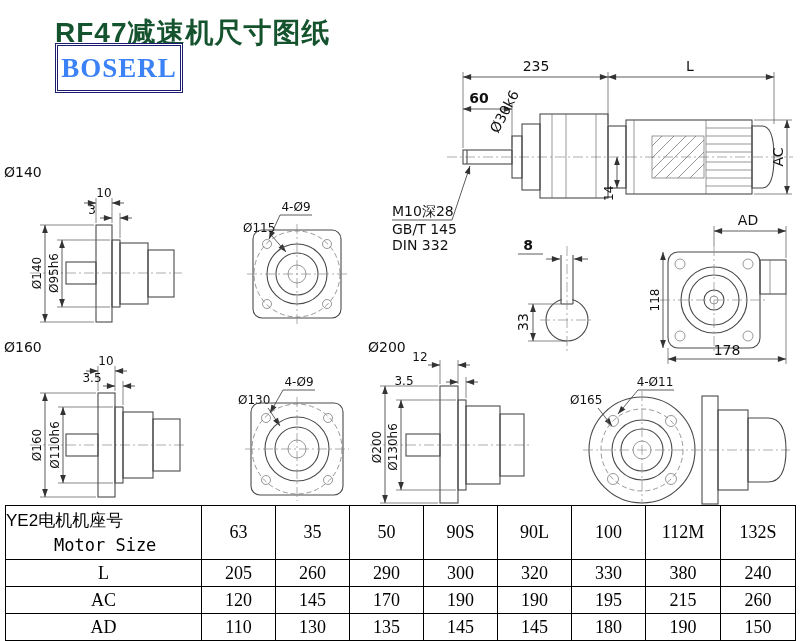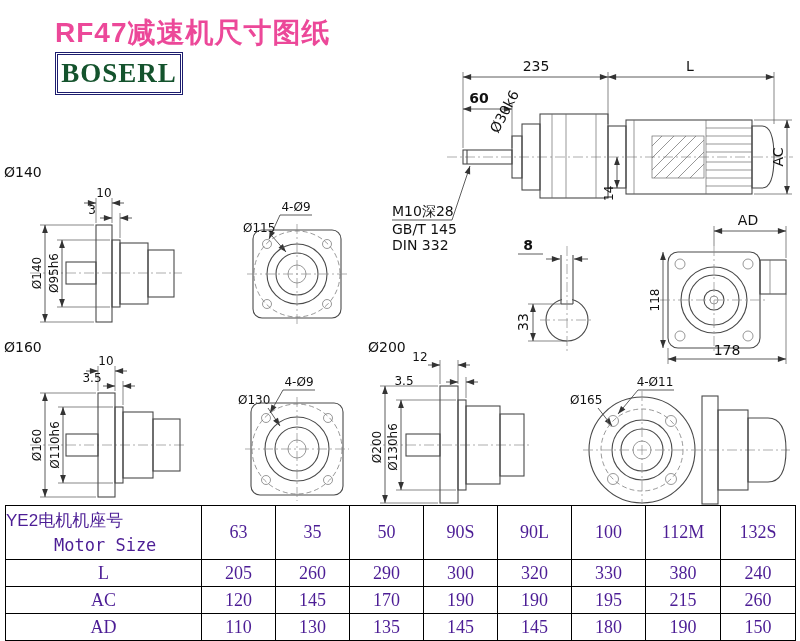--- a/index.html
+++ b/index.html
@@ -1,37 +1,37 @@
 <!DOCTYPE html>
 <html><head>
 <meta charset="utf-8">
 <style>
   * { margin:0; padding:0; box-sizing:border-box; }
   html,body { background:#fff; }
   body { font-family:"Liberation Sans", sans-serif; }
   .sheet { position:relative; width:800px; height:641px; background:#fff; overflow:hidden; }
   .title { position:absolute; left:55px; top:14px; font-size:28px; font-weight:bold;
-           color:#ec4899; letter-spacing:1px; white-space:nowrap; }
-  .logo { position:absolute; left:55px; top:52px; width:128px; height:43px;
+           color:#14532d; letter-spacing:1px; white-space:nowrap; }
+  .logo { position:absolute; left:55px; top:43px; width:128px; height:50px;
           border:3px double #1c1c6e; display:flex; align-items:center; justify-content:center;
           font-family:"Liberation Serif", serif; font-size:27px; font-weight:bold;
-          color:#14532d; letter-spacing:1px; background:#fff; }
+          color:#3b82f6; letter-spacing:1px; background:#fff; }
   svg.drawing { position:absolute; left:0; top:0; }
   svg text { font-family:"DejaVu Sans", sans-serif; font-size:12px; fill:#111; }
   svg text.big { font-size:14px; }
   svg text.bold { font-weight:bold; }
   .ln   { fill:none; stroke:#4a4a4a; stroke-width:1.1; }
   .thin { fill:none; stroke:#6b6b6b; stroke-width:0.7; }
   .cl   { fill:none; stroke:#8a8a8a; stroke-width:0.7; stroke-dasharray:10 3 2 3; }
   .dash { stroke-dasharray:5 3; }
   .dim  { fill:none; stroke:#333; stroke-width:0.8; }
   .ext  { fill:none; stroke:#555; stroke-width:0.7; }
   table.size-table { position:absolute; left:5px; top:505px; width:790px;
           border-collapse:collapse; table-layout:fixed; text-align:center;
-          font-family:"Liberation Serif", serif; font-size:18px; color:#4c1d95; background:#fff;padding-left:24px; }
+          font-family:"Liberation Serif", serif; font-size:18px; color:#000000; background:#fff;padding-left:24px; }
   table.size-table td { border:1px solid #000; height:27px; padding:0; overflow:hidden; }
   table.size-table tr.head td { height:54px; }
   td.namecell { text-align:left; padding-left:8px; }
   .cn { font-size:17px; line-height:24px; font-family:"Liberation Sans", sans-serif; }
   .en { font-size:17px; line-height:24px; font-family:"DejaVu Sans Mono", monospace;margin-left:48px; }
 </style>
 </head>
 <body>
 
 <div class="sheet">

